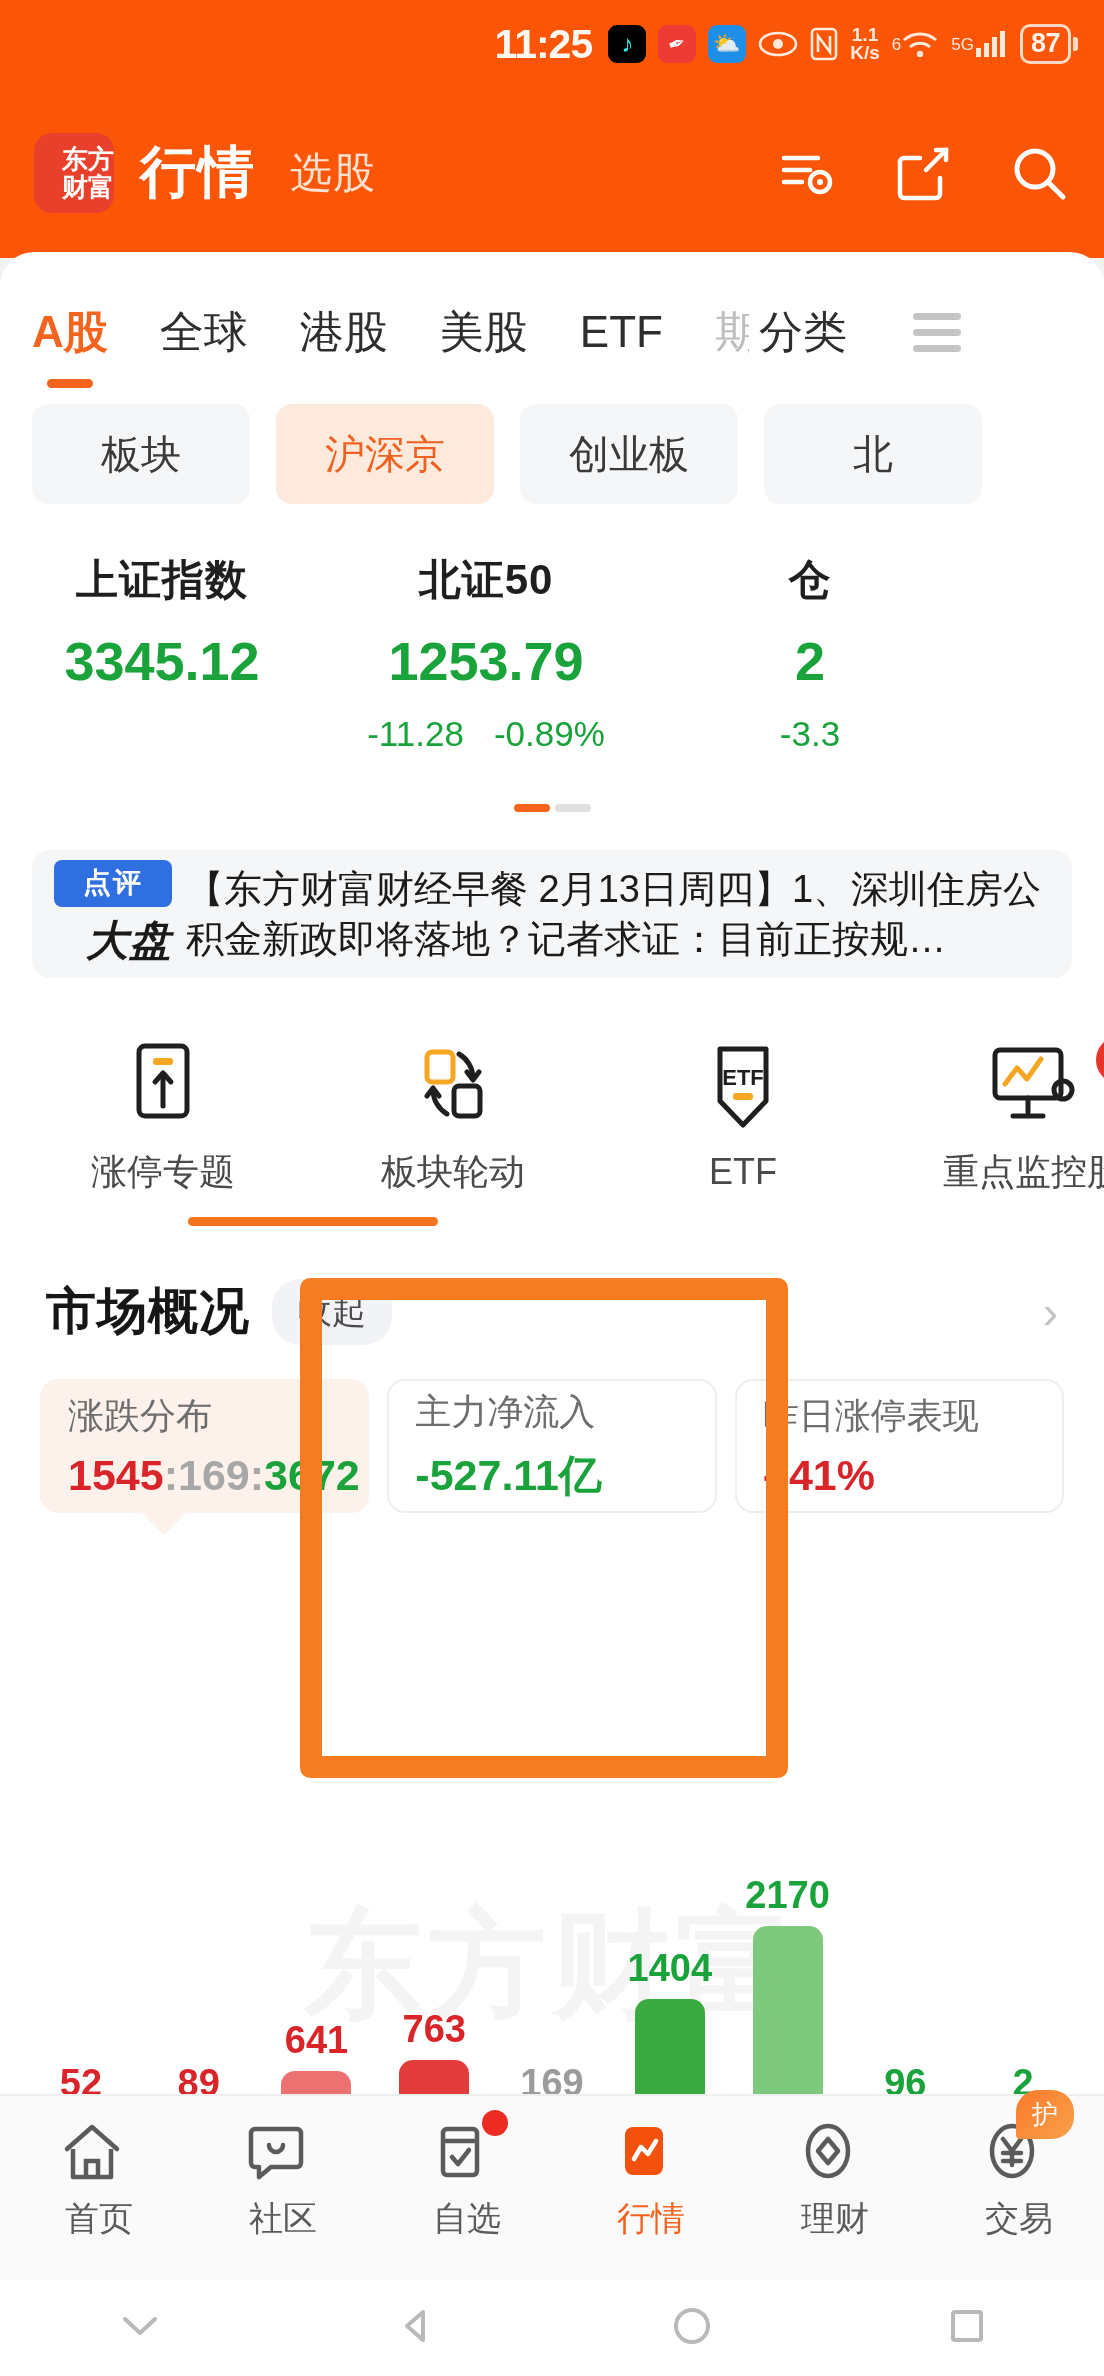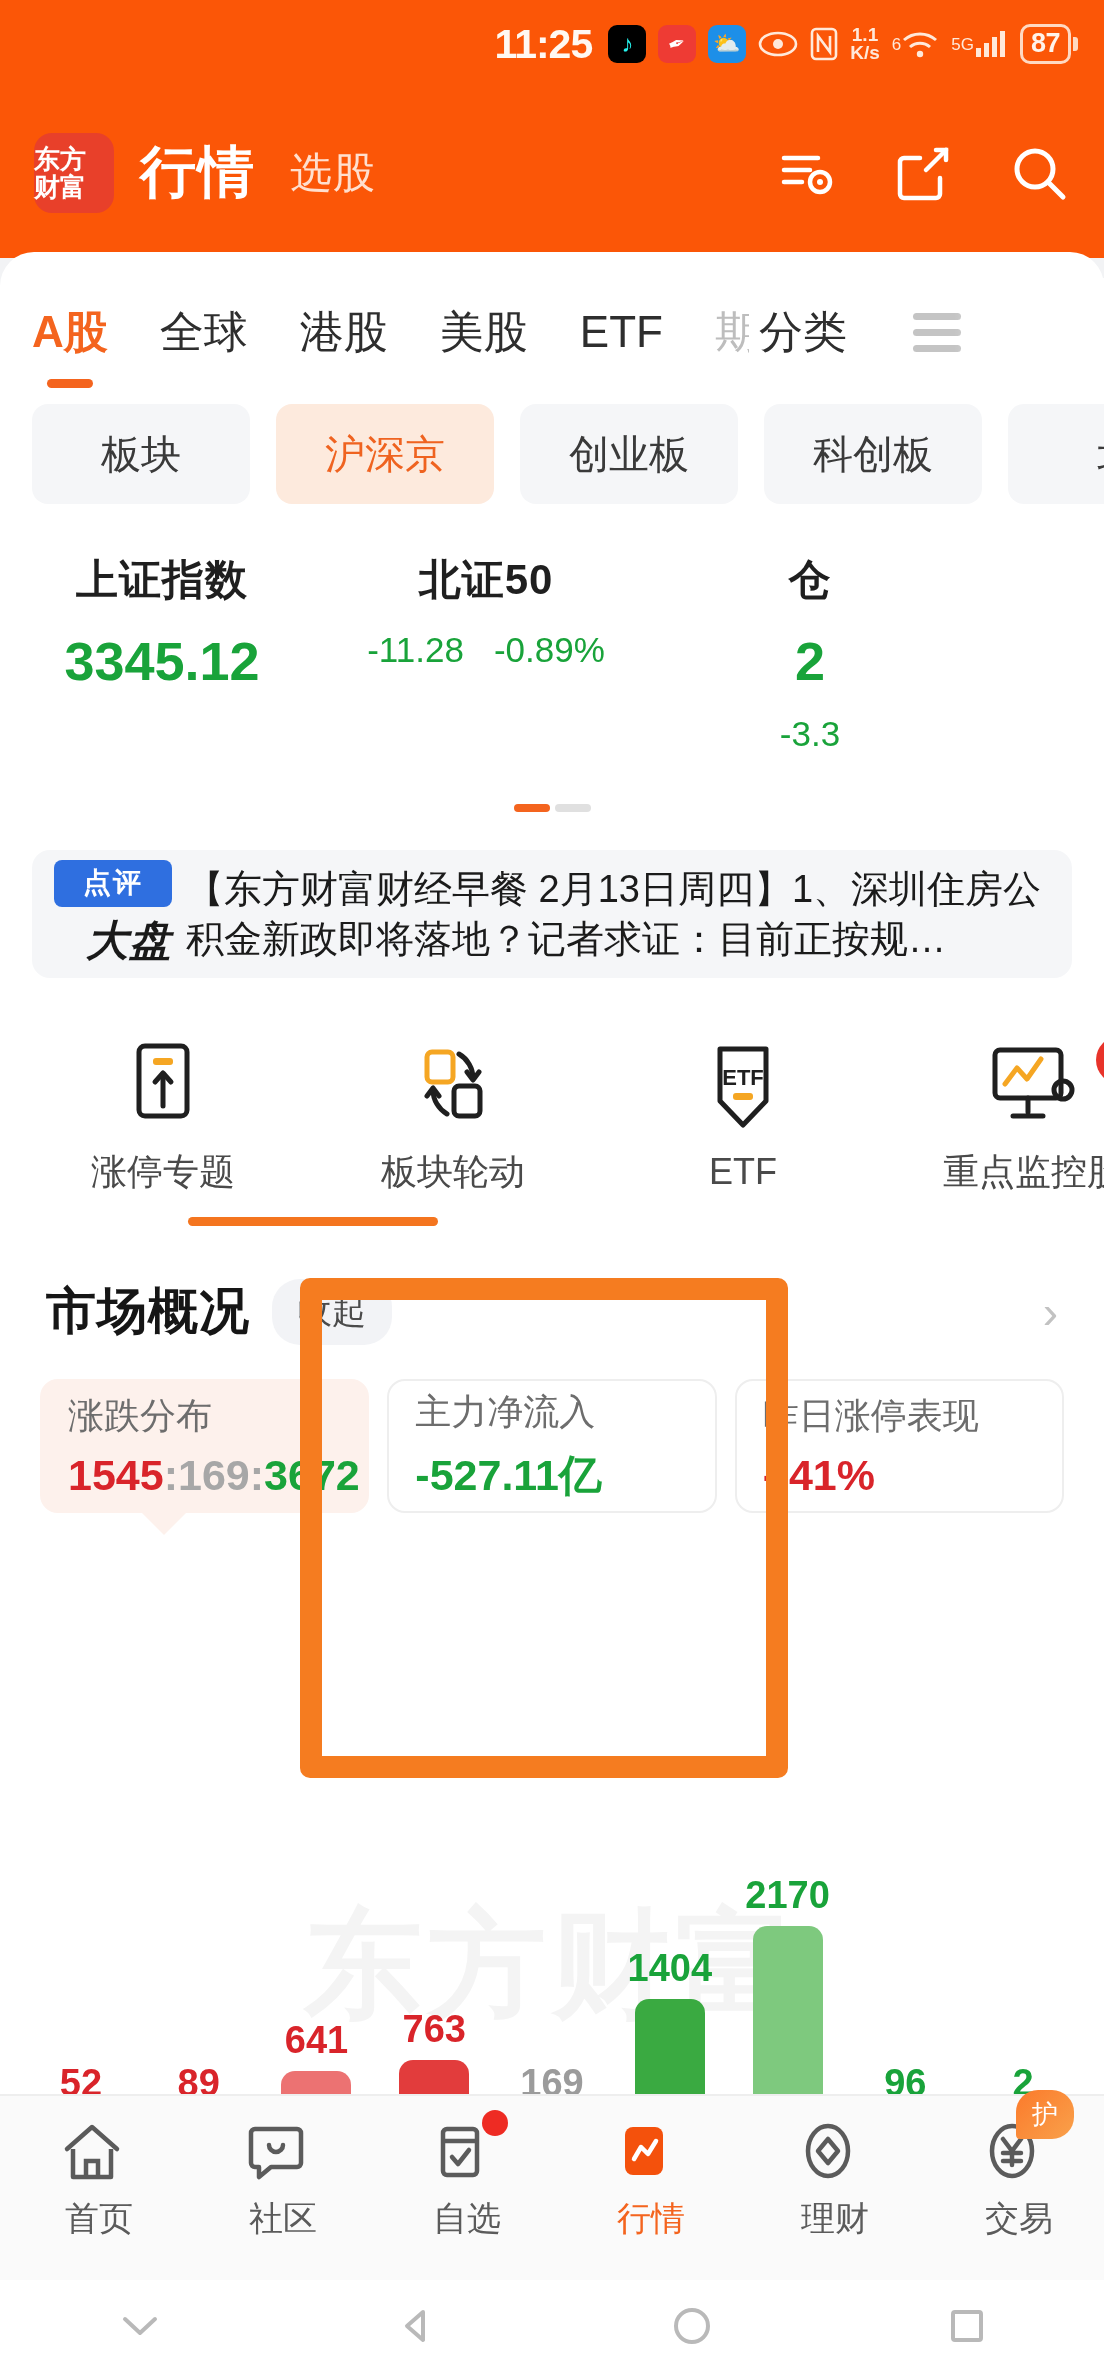--- a/index.html
+++ b/index.html
@@ -37,21 +37,21 @@
   .sb-battwrap:after{ content:""; width:5px; height:14px; background:#ffd9c2; border-radius:0 3px 3px 0; margin-left:2px; }
 
   
   .appheader {
     position:absolute; top:88px; left:0; width:1104px; height:170px;
     background:#fb5607;
     display:flex; align-items:center; padding:0 34px;
   }
   .logo {
     width:80px; height:80px; border-radius:18px; background:#e8402a;
-    color:#fff; display:flex; flex-direction:column; align-items:flex-start; justify-content:center;
+    color:#fff; display:flex; flex-direction:column; align-items:flex-end; justify-content:center;
     font-size:26px; font-weight:700; line-height:1.08; letter-spacing:0px; flex:none;
   }
   .title-main { color:#fff; font-size:56px; font-weight:700; margin-left:26px; letter-spacing:2px; }
   .title-sub  { color:#ffdfce; font-size:42px; font-weight:500; margin-left:34px; letter-spacing:1px; }
   .hdr-actions { margin-left:auto; display:flex; align-items:center; gap:54px; }
   .hdr-ico { width:62px; height:62px; color:#fff; }
 
   
   .sheet {
     position:absolute; top:252px; left:0; width:1104px; height:2124px;
@@ -280,31 +280,31 @@
           <i></i>
           <i></i>
         </span>
     </div>
     <div class="tabs-fade"></div>
 
     <div class="chips">
       <span class="chip">板块</span>
       <span class="chip active">沪深京</span>
       <span class="chip">创业板</span>
-      <span class="chip">科创板</span>
       <span class="chip">北</span>
     </div>
 
     <div class="indexrow">
       <div class="idxcard">
         <div class="idx-name">上证指数</div>
         <div class="idx-val green">3345.12</div>
       </div>
       <div class="idxcard">
         <div class="idx-name">北证50</div>
+        <div class="idx-val green">1253.79</div>
         <div class="idx-chg">
           <span class="green">-11.28</span>
           <span class="green">-0.89%</span>
         </div>
       </div>
       <div class="idxcard">
         <div class="idx-name">仓</div>
         <div class="idx-val green">2</div>
         <div class="idx-chg">
           <span class="green">-3.3</span>

